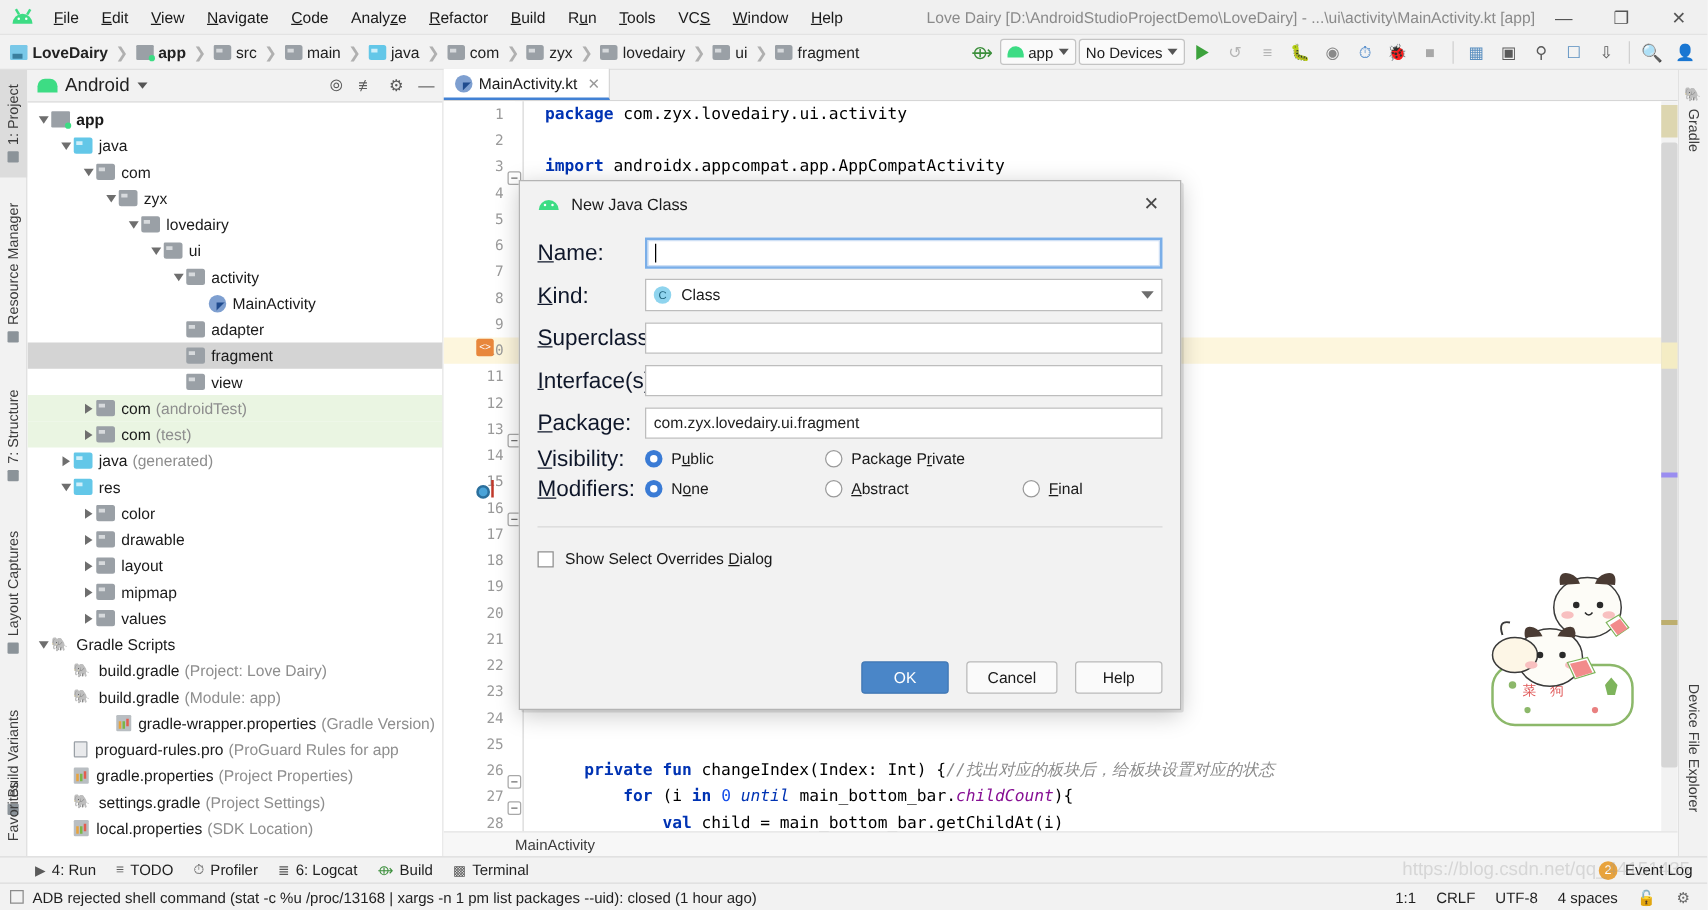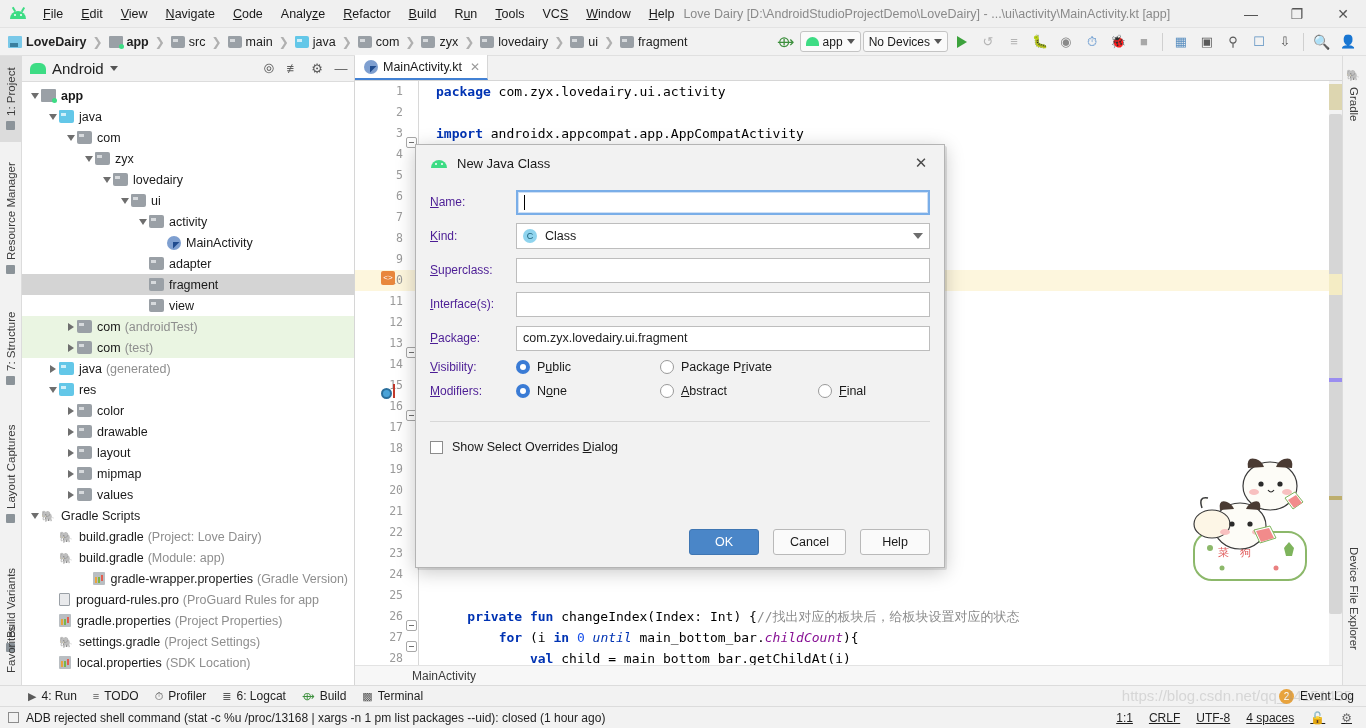--- a/index.html
+++ b/index.html
@@ -31,21 +31,21 @@
   .android-logo .ant { position: absolute; width: 1.5px; height: 5px; background: #3ddc84; top: 3px; }
   .android-logo .ant.l { left: 5px; transform: rotate(-30deg); }
   .android-logo .ant.r { left: 14px; transform: rotate(30deg); }
 
   .menubar { display: flex; align-items: center; gap: 0px; }
   .menu-item {
     padding: 4px 9px; font-size: 12.5px; color: #1a1a1a; cursor: default; white-space: nowrap;
   }
   .menu-item u { text-decoration: underline; }
   .win-title {
-    flex: 1; text-align: left; color: #8a8a8a; font-size: 12.5px;
+    flex: 1; text-align: right; color: #8a8a8a; font-size: 12.5px;
     white-space: nowrap; overflow: hidden; padding-right: 0px;
   }
   .win-ctl { display: flex; align-items: center; }
   .win-btn {
     width: 46px; height: 28px; display: flex; align-items: center; justify-content: center;
     color: #555; font-size: 14px;
   }
 
   
   .navbar {
@@ -155,21 +155,21 @@
   }
   .gln { height: 21px; line-height: 21px; text-align: right; padding-right: 9px; }
   .codetext {
     position: absolute; left: 57px; top: 0; right: 0; height: 604px;
     font-family: "DejaVu Sans Mono", monospace; font-size: 13px; color: #000;
     padding-left: 0px; overflow: hidden;
   }
   .cline { height: 21px; line-height: 21px; white-space: pre; padding-left: 24px; }
   .cline.hl { background: #fdf6dd; }
   .kw { color: #0033b3; font-weight: bold; }
-  .cmt { color: #8c8c8c; }
+  .cmt { color: #8c8c8c; font-style: italic; }
   .fld { color: #871094; font-style: italic; }
   .num { color: #1750eb; }
   .kwi { color: #0033b3; font-style: italic; }
 
   .fold-marks { position: absolute; left: 51px; top: 0; width: 14px; height: 604px; }
   .fold-minus {
     position: absolute; width: 11px; height: 11px; border: 1px solid #a8a8a8;
     background: #fff; border-radius: 2px;
   }
   .fold-minus:after { content:""; position:absolute; left:2px; top:4px; width:5px; height:1px; background:#707070; }
@@ -203,21 +203,21 @@
   .dlg-title { height: 36px; display: flex; align-items: center; padding: 0 10px 0 14px; }
   .dlg-title .dico { width: 18px; height: 18px; position: relative; margin-right: 9px; }
   .dlg-title .dico .b { position: absolute; left: 1px; top: 6px; width: 16px; height: 8px; background: #3ddc84; border-radius: 8px 8px 0 0; }
   .dlg-title .dico .e { position:absolute;width:2px;height:2px;background:#fff;border-radius:50%;top:9px;}
   .dlg-title .dico .e.l{left:5px;} .dlg-title .dico .e.r{left:11px;}
   .dlg-title .t { font-size: 13px; color: #1a1a1a; }
   .dlg-close { margin-left: auto; width: 26px; height: 26px; display:flex;align-items:center;justify-content:center;color:#4a4a4a;font-size:15px; }
 
   .frm { padding: 4px 14px 0 14px; }
   .frow { display: flex; align-items: center; height: 34px; }
-  .flabel { width: 86px; font-size: 12px; color: #4c1d95; flex: 0 0 auto; }
+  .flabel { width: 86px; font-size: 18px; color: #0f172a; flex: 0 0 auto; }
   .finput {
     flex: 1; height: 25px; background: #fff; border: 1px solid #bdbdbd;
     font-size: 12.5px; color: #222; display: flex; align-items: center; padding: 0 6px;
   }
   .finput.focus { border: 2px solid #7aaee8; box-shadow: 0 0 0 1px #cfe0f5 inset; }
   .caret-bar { width: 1px; height: 15px; background: #000; }
   .fcombo {
     flex: 1; height: 26px; background: #fff; border: 1px solid #bdbdbd;
     display: flex; align-items: center; padding: 0 6px; font-size: 12.5px;
   }
@@ -256,21 +256,21 @@
   .badge { width: 15px; height: 15px; border-radius: 50%; background: #e8a33d; color: #fff;
            font-size: 10px; display: flex; align-items: center; justify-content: center; }
 
   .status-bar {
     position: absolute; left: 0; bottom: 0; width: 1366px; height: 22px;
     background: #f2f2f2; border-top: 1px solid #dcdcdc;
     display: flex; align-items: center; padding: 0 8px; font-size: 12px; color: #1f1f1f;
   }
   .status-left { display: flex; align-items: center; gap: 7px; }
   .sq-ic { width: 11px; height: 11px; border: 1px solid #8c8c8c; }
-  .status-right { margin-left: auto; display: flex; align-items: flex-start; gap: 16px; padding-right: 6px; text-decoration: underline; }
+  .status-right { margin-left: auto; display: flex; align-items: flex-start; gap: 16px; padding-right: 6px; }
   .watermark {
     position: absolute; right: 14px; bottom: 24px; font-size: 15px;
     color: rgba(150,150,150,0.30); white-space: nowrap; pointer-events: none;
     font-family: "Liberation Sans", sans-serif;
   }
 </style>
 </head>
 <body>
 
 <div id="app">

